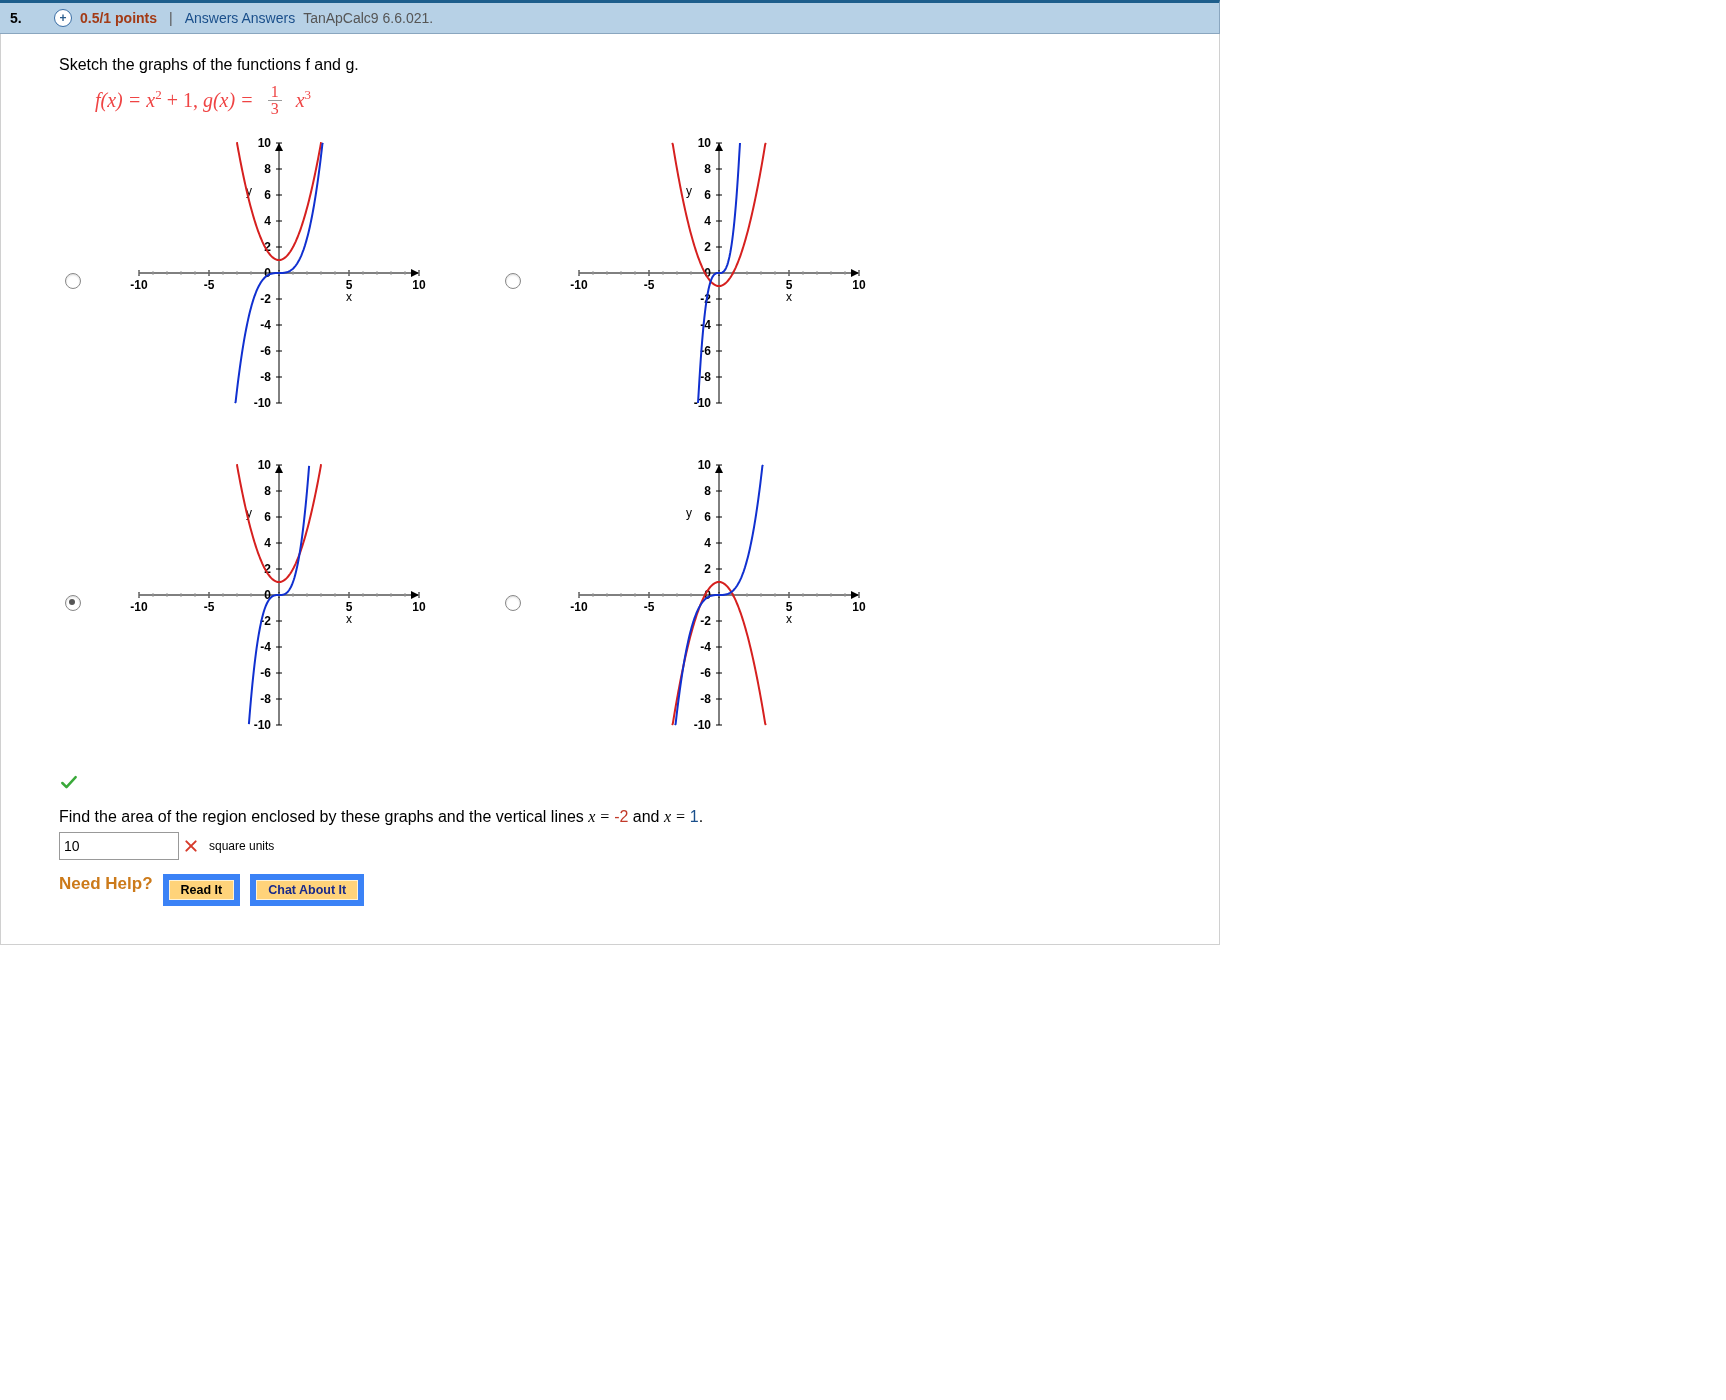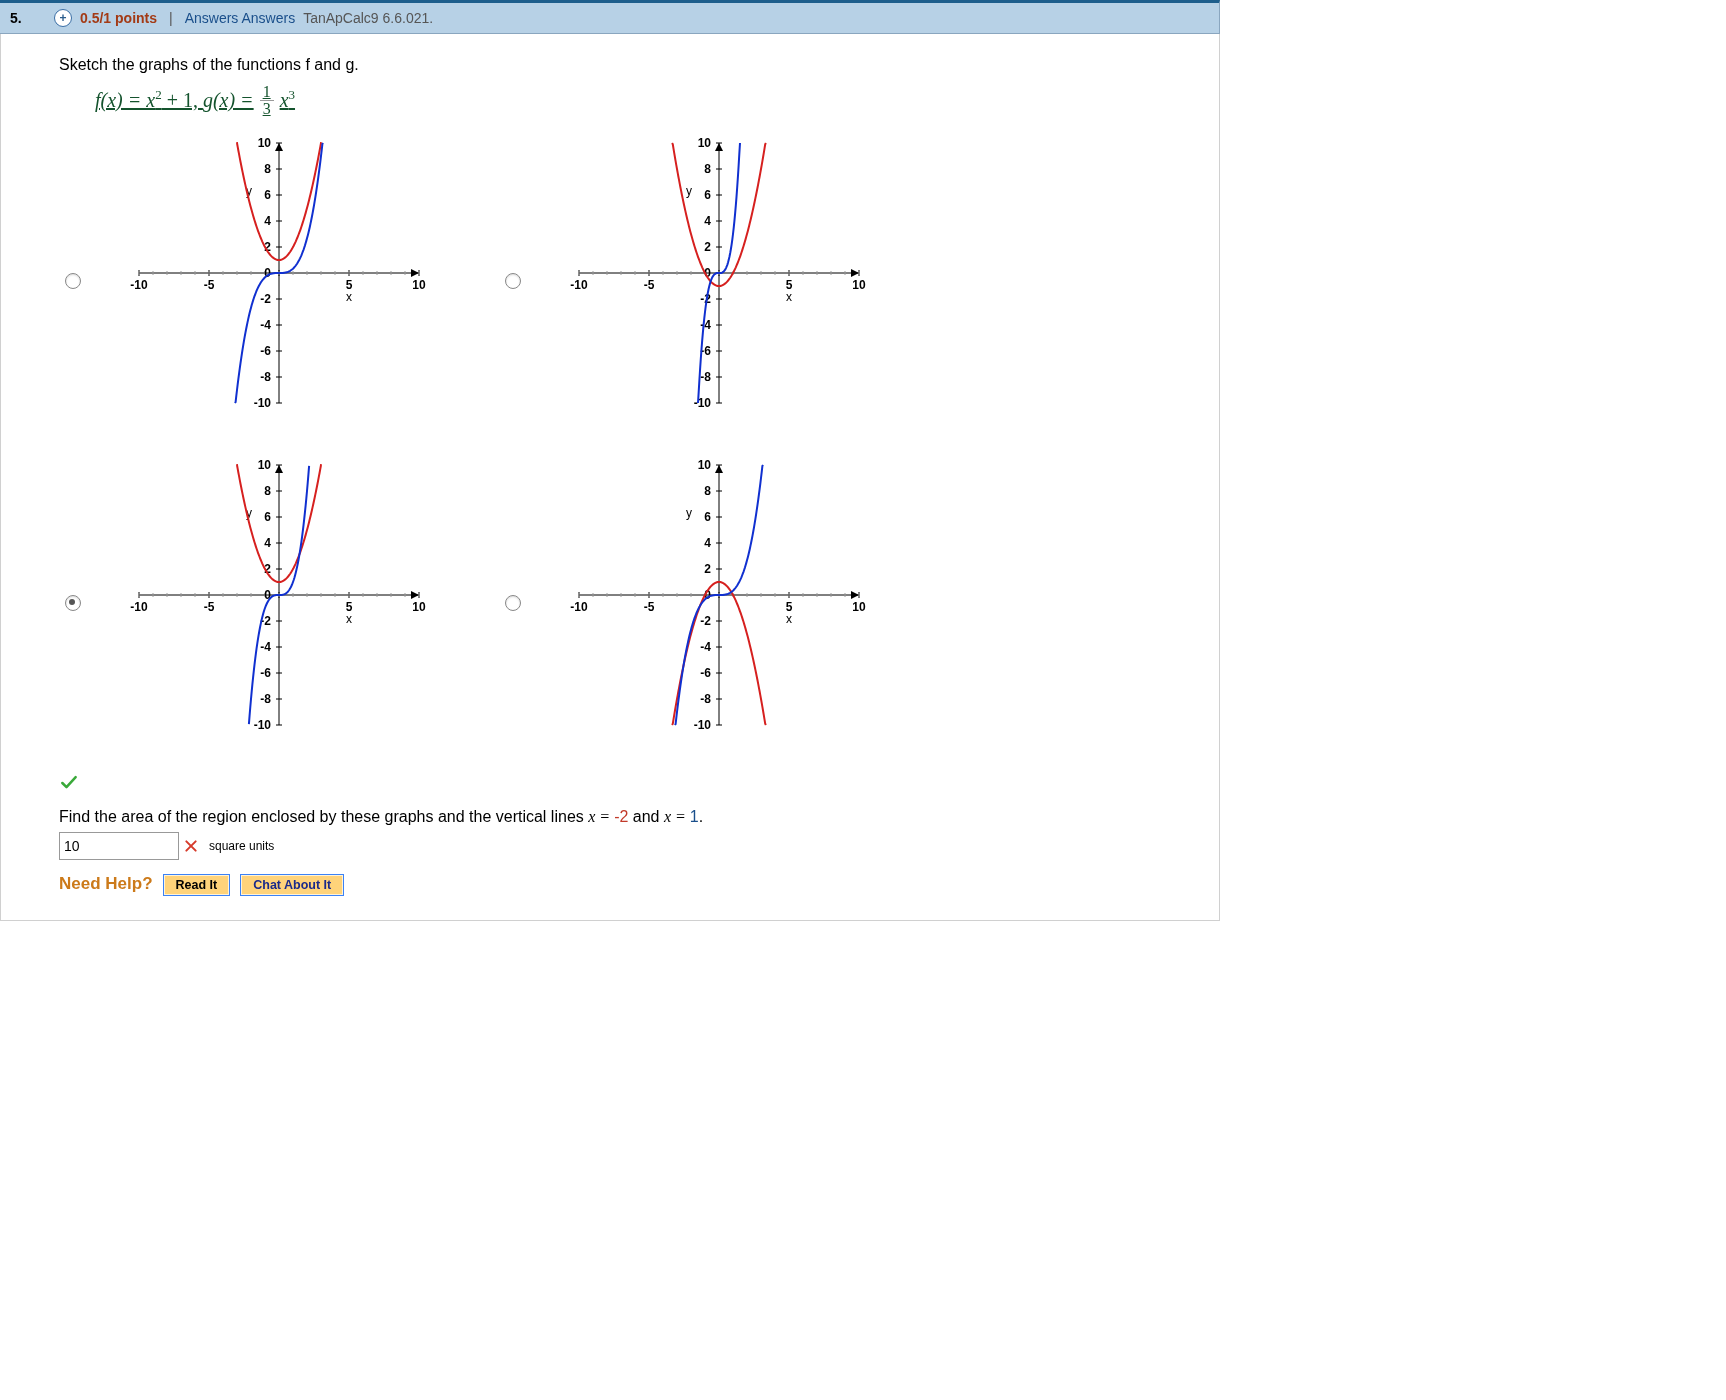--- a/index.html
+++ b/index.html
@@ -33,33 +33,32 @@
     color: #2c5d8c; font-weight: bold; font-size: 12px; line-height: 1;
     cursor: pointer;
   }
   .points { color: #a33a15; font-weight: bold; }
   .sep { color: #555; margin: 0 4px; }
   .prev-link { color: #1a4f8b; cursor: pointer; }
   .ref { color: #555; margin-left: 0; }
   .qbody {
     border: 1px solid #d0d0d0;
     border-top: none;
-    padding: 18px 22px 24px 58px;
+    padding: 18px 22px 38px 58px;
     margin-left: 0;
   }
   .prompt { margin: 4px 0 10px 0; font-size: 16px; }
   .formula {
     font-family: "Times New Roman", Times, serif;
     font-size: 20px;
-    color: #14532d;
+    color: #ef4444;
     margin: 4px 0 14px 36px;
     display: flex;
     align-items: center;
-    gap: 4px;
-    text-decoration: underline;
+    gap: 12px;
   }
   .fi { font-style: italic; }
   .frac {
     display: inline-flex; flex-direction: column; align-items: center;
     font-size: 16px; line-height: 1; vertical-align: middle; margin: 0 2px;
   }
   .frac .num { border-bottom: 1px solid #9a9a9a; padding: 0 3px; }
   .frac .den { padding: 0 3px; }
   .sup { font-size: 0.65em; position: relative; top: -0.6em; }
 
@@ -96,21 +95,21 @@
   .hlblue { color:#1a4f8b; }
   .answer-row { margin-top:6px; display:flex; align-items:center; }
   .answer-input {
     width:110px; height:22px; border:1px solid #999; padding:2px 4px;
     font-size:14px;
   }
   .units { font-size:12px; margin-left:4px;}
   .need-help-row { margin-top:14px; display:flex; align-items:flex-start; gap:10px;}
   .need-help-label { color:#cc7a1a; font-weight:bold; font-size:17px;}
   .hbtn {
-    border:1px solid #3b82f6; background:#ffd37a;
+    border:6px solid #3b82f6; background:#ffd37a;
     padding:3px 12px; font-size:12.5px; font-weight:bold; cursor:pointer;
     box-shadow: inset 0 0 0 1px #fff3d6;
   }
   .hbtn.chat { color:#1a2a8a;}
 </style>
 </head>
 <body>
 
 <div class="page">
   <div class="qheader">

